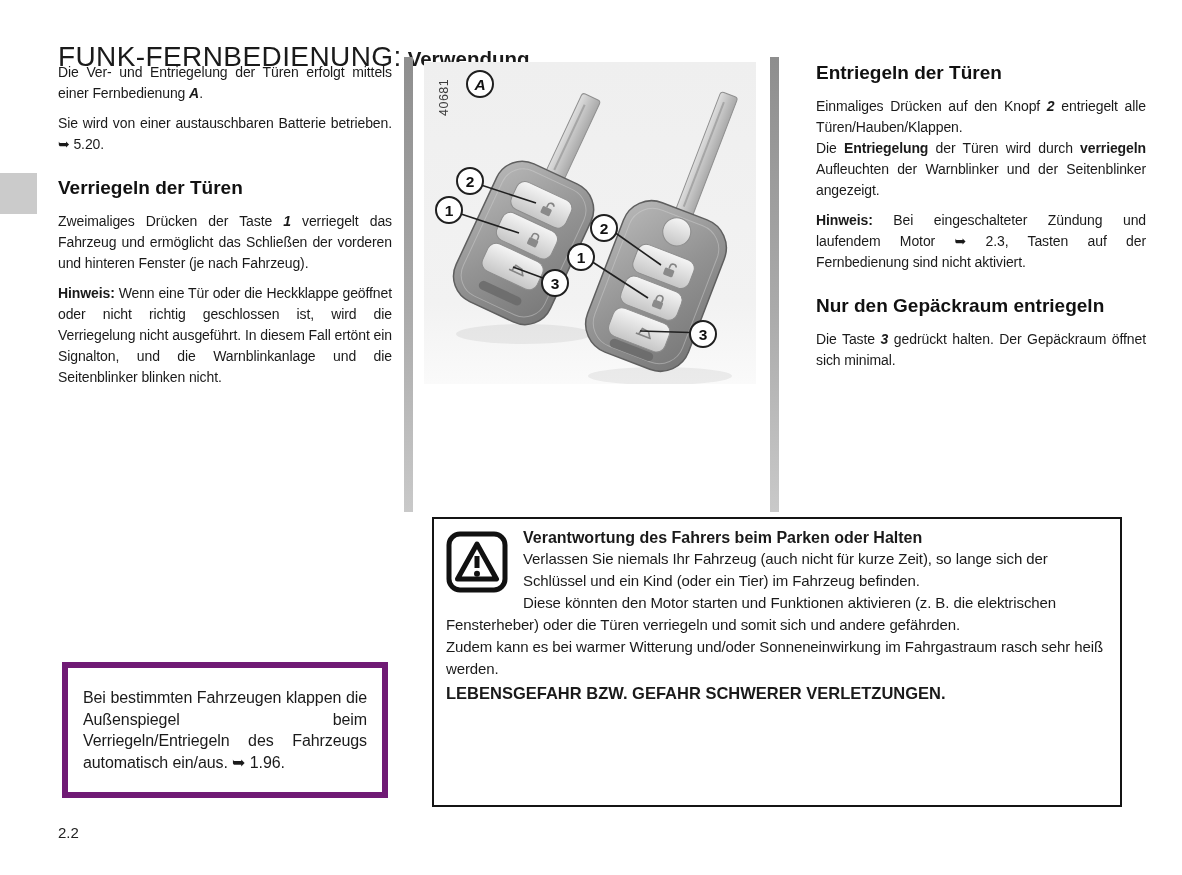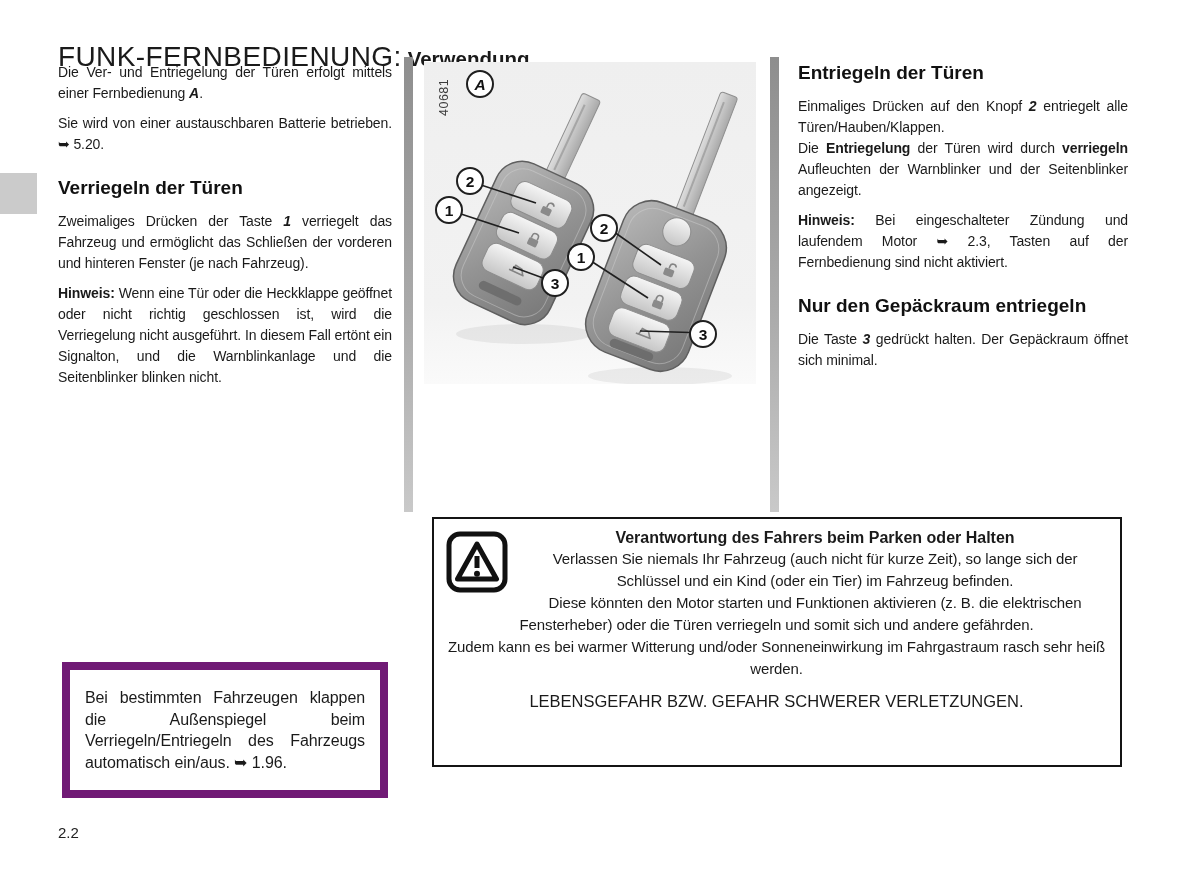--- a/index.html
+++ b/index.html
@@ -17,43 +17,43 @@
 
   .section-tab{position:absolute;left:0;top:173px;width:37px;height:41px;background:#cbcbcb;}
 
   .vdiv{position:absolute;top:57px;width:9px;height:455px;
         background:linear-gradient(180deg,#8e8e8e 0%,#aaaaaa 55%,#c9c9c9 100%);}
   .vdiv-left{left:404px;}
   .vdiv-right{left:770px;}
 
   .col{position:absolute;top:62px;}
   .col-left{left:58px;width:334px;}
-  .col-right{left:798px;width:330px;}
+  .col-right{left:816px;width:330px;}
   .body{font-size:14px;line-height:21px;text-align:justify;letter-spacing:-0.1px;margin:0 0 9px;}
   .tight{margin-bottom:0;}
   .sec{font-size:19px;line-height:22px;font-weight:bold;margin:22px 0 12px;color:#111;}
   .col > :first-child{margin-top:0;}
 
   .photo{position:absolute;left:424px;top:62px;width:332px;height:322px;
          background:linear-gradient(180deg,#efefef 0%,#f2f2f2 75%,#fafafa 100%);margin:0;}
   .callout-circle{fill:#ffffff;stroke:#1f1f1f;stroke-width:2;}
   .callout-num{font-size:15.5px;font-weight:bold;text-anchor:middle;fill:#111;}
   .callout-line{stroke:#1f1f1f;stroke-width:1.6;}
 
   .mirror-box{position:absolute;left:62px;top:662px;width:326px;height:136px;
-              border:8px solid #701a75;box-sizing:border-box;display:flex;align-items:center;
+              border:6px solid #701a75;box-sizing:border-box;display:flex;align-items:center;
               padding:0 15px;}
   .mirror-box p{font-size:16px;line-height:21.5px;text-align:justify;letter-spacing:-0.1px;}
 
-  .warning-box{position:absolute;left:432px;top:517px;width:690px;height:250px;
-               border:2px solid #141414;box-sizing:border-box;padding:9px 13px 6px 12px;text-align:center;}
+  .warning-box{position:absolute;left:432px;top:517px;width:690px;height:290px;
+               border:2px solid #141414;box-sizing:border-box;padding:9px 13px 6px 12px;}
   .warn-icon{float:left;width:62px;height:62px;margin:3px 15px 16px 0;}
   .warn-title{font-size:16px;line-height:20px;font-weight:bold;}
   .warn-p{font-size:15px;line-height:22px;letter-spacing:-0.1px;}
-  .warn-footer{font-size:16.5px;font-weight:normal;margin-top:12px;clear:left;}
+  .warn-footer{font-size:16.5px;font-weight:bold;margin-top:4px;clear:left;}
 
   .page-num{position:absolute;left:58px;top:824px;font-size:15px;color:#222;}
 </style>
 </head>
 <body>
 
 <div class="canvas">
 
   <h1 class="page-title">
     <span class="t-main">FUNK-FERNBEDIENUNG:</span><span class="t-sub">Verwendung</span>

